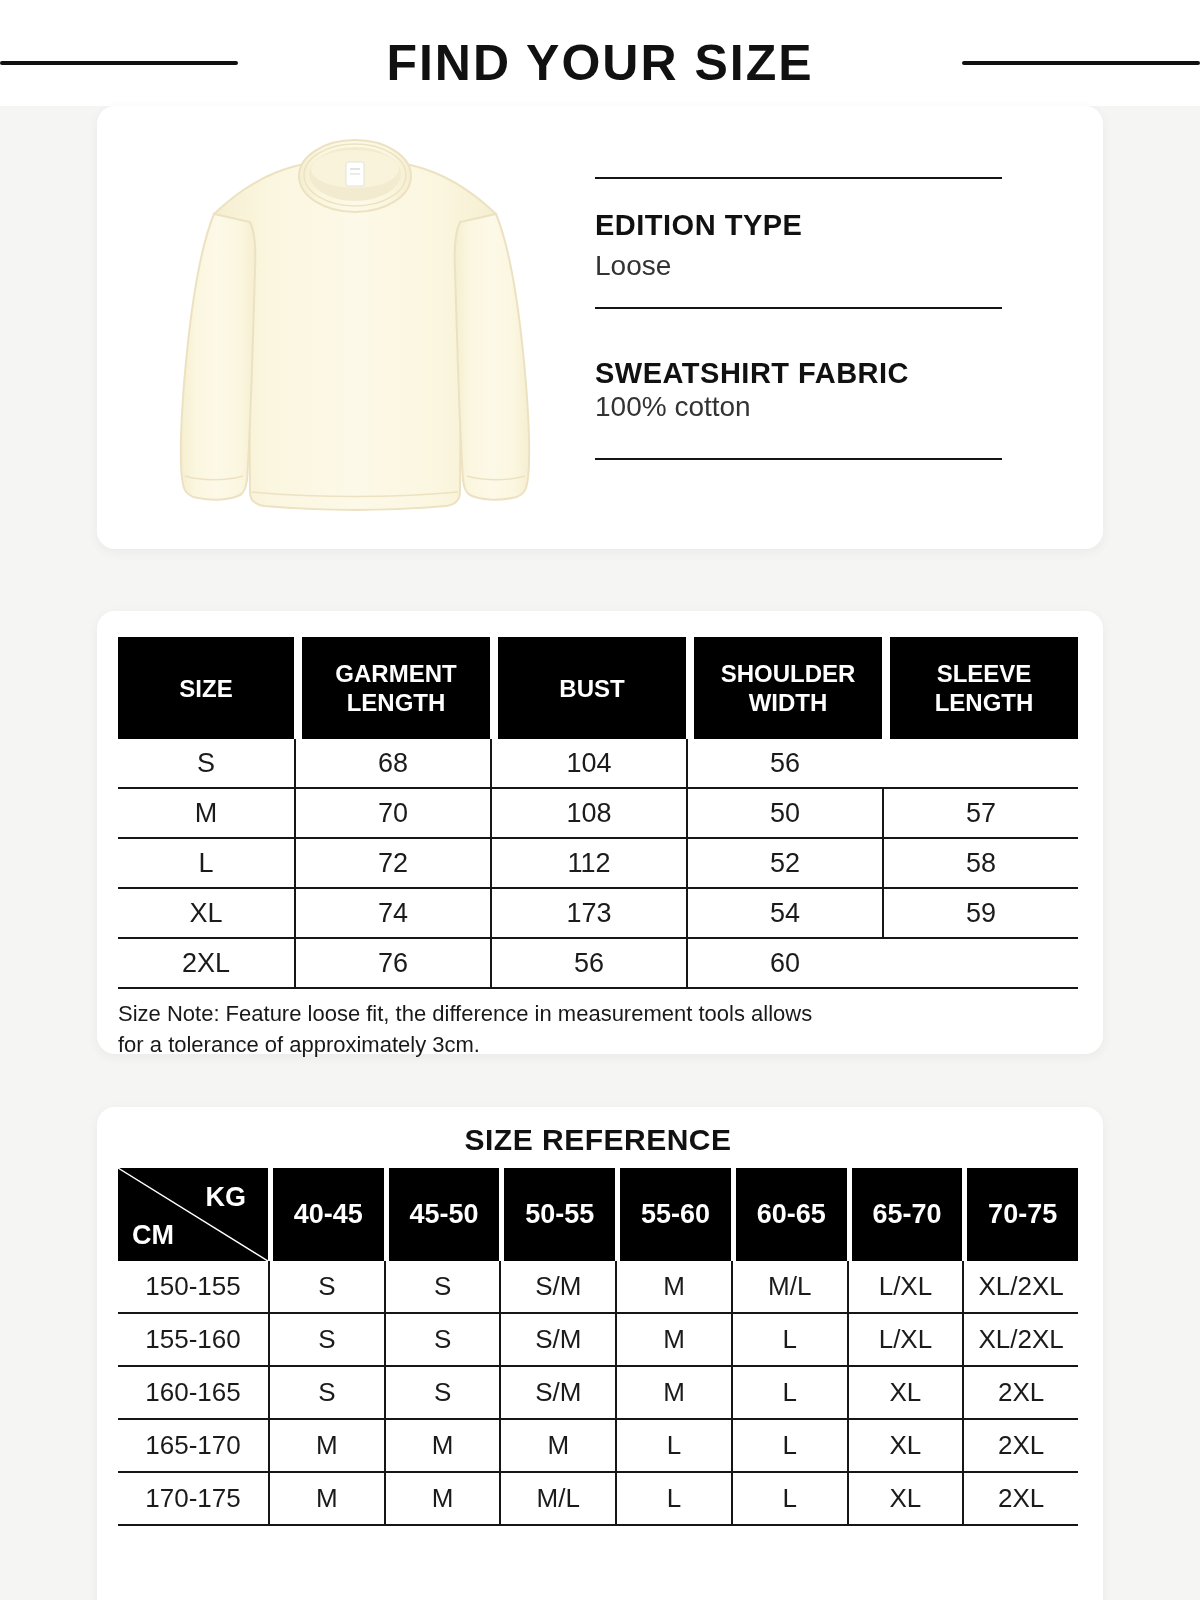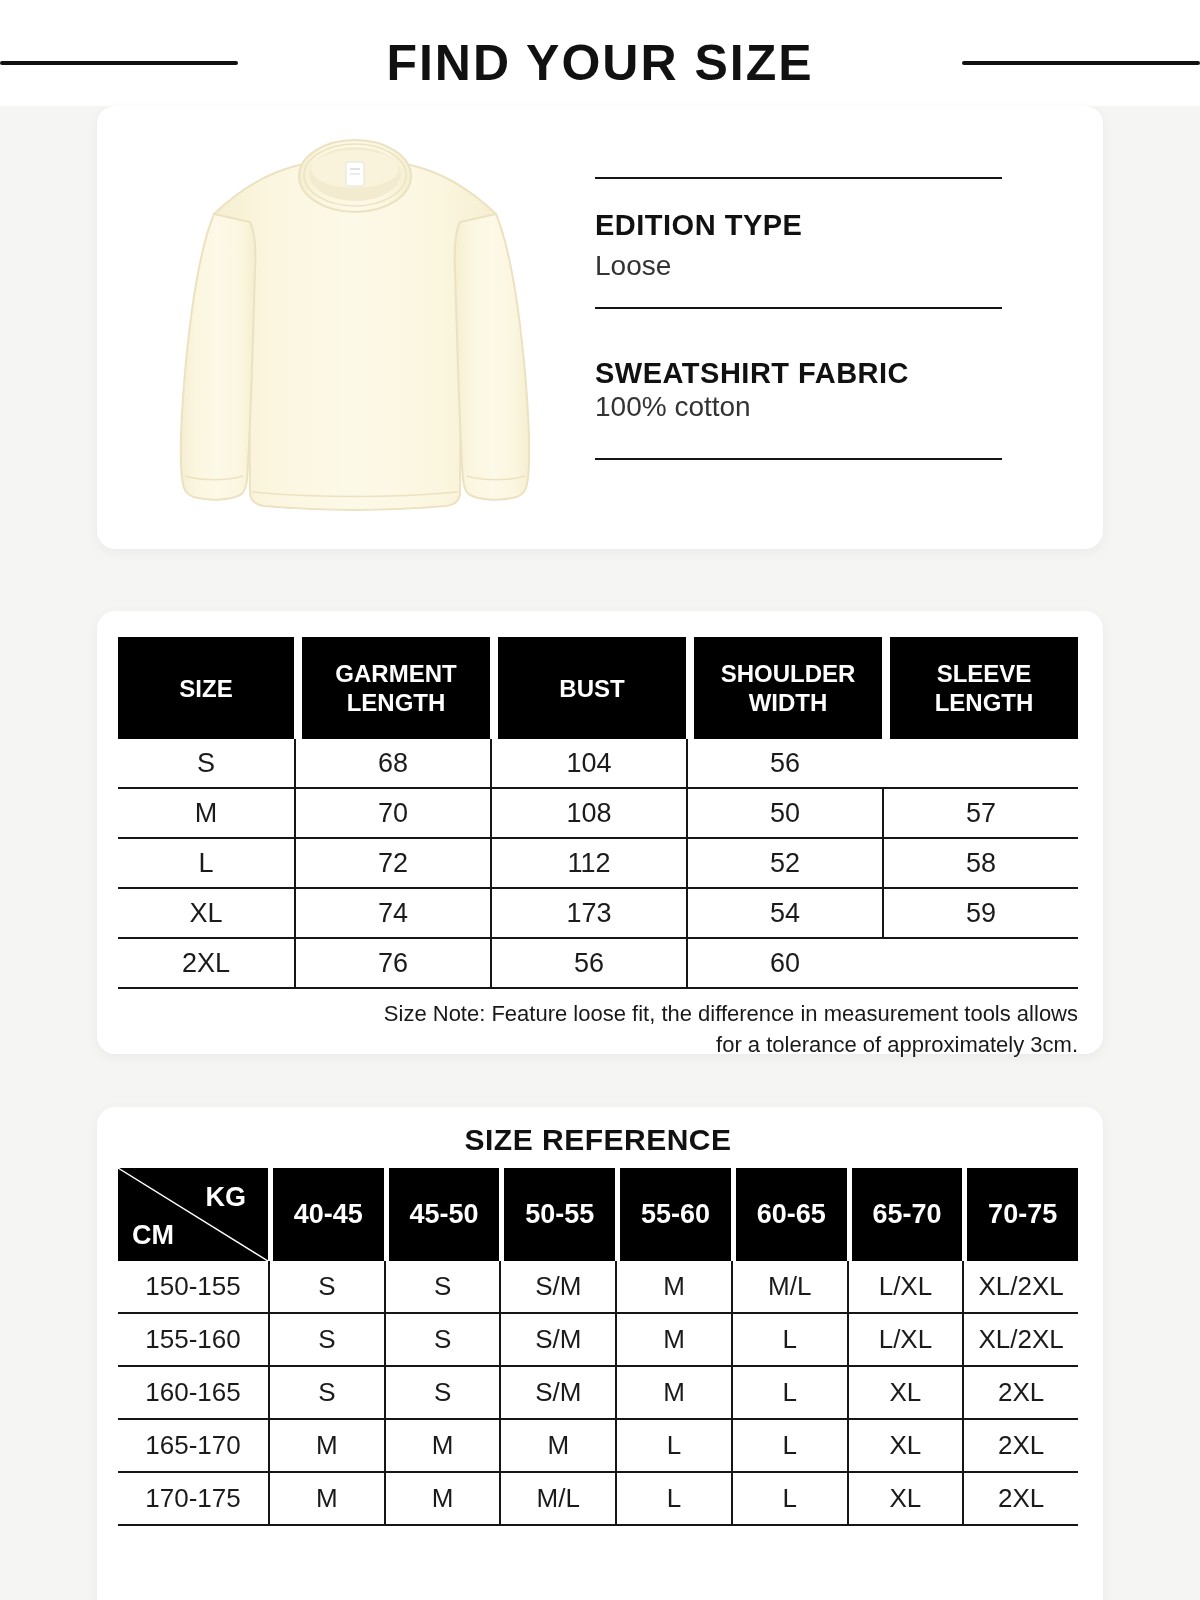--- a/index.html
+++ b/index.html
@@ -38,21 +38,21 @@
   .spec-heading.h2{top:253px}.spec-value.v2{top:287px}
   
   .t1-head{display:grid;grid-template-columns:176px repeat(4,1fr);column-gap:8px;height:102px}
   .t1-head > div{
     background:var(--header-bg);color:#fff;font-weight:700;font-size:24px;line-height:29px;
     display:flex;align-items:center;justify-content:center;text-align:center;padding:0 14px;
   }
   .t1-body .trow{display:grid;grid-template-columns:176px repeat(4,1fr);height:50px;border-bottom:2px solid var(--line)}
   .t1-body .trow > div{display:flex;align-items:center;justify-content:center;font-size:27px;color:var(--text)}
   .t1-body .trow > div + div{border-left:2px solid var(--line)}
-  .note{margin-top:9px;text-align:right;font-size:22px;line-height:31px;color:#191919}
+  .note{margin-top:9px;text-align:left;font-size:22px;line-height:31px;color:#191919}
   .note span{display:block}
   
   .ref-title{text-align:center;font-size:30px;line-height:30px;font-weight:700;color:#111;letter-spacing:.5px}
   .t2{margin-top:13px}
   .t2-head{display:grid;grid-template-columns:150px repeat(7,1fr);column-gap:5px;height:93px}
   .t2-head > div{
     background:var(--header-bg);color:#fff;font-weight:700;font-size:27px;
     display:flex;align-items:center;justify-content:center;
   }
   .corner{position:relative}

